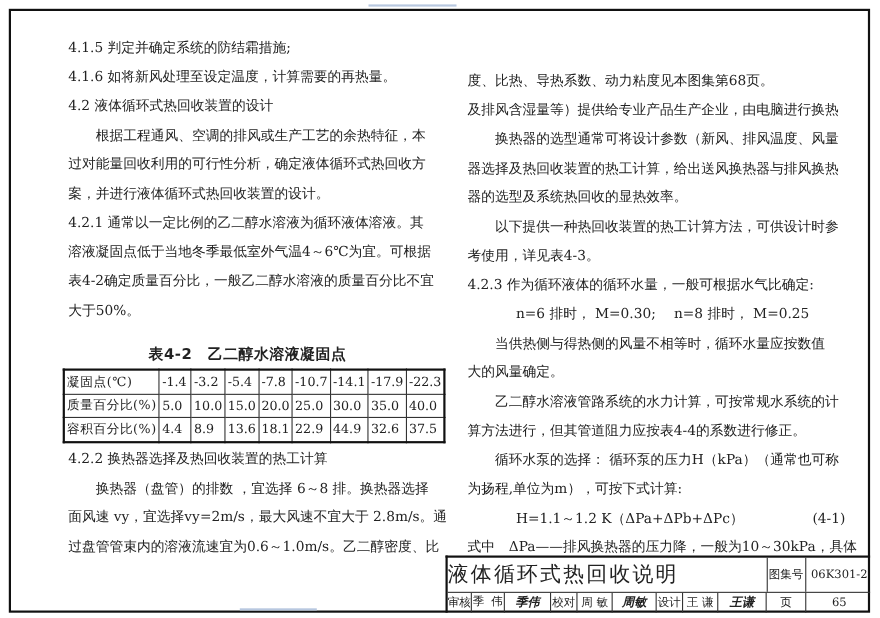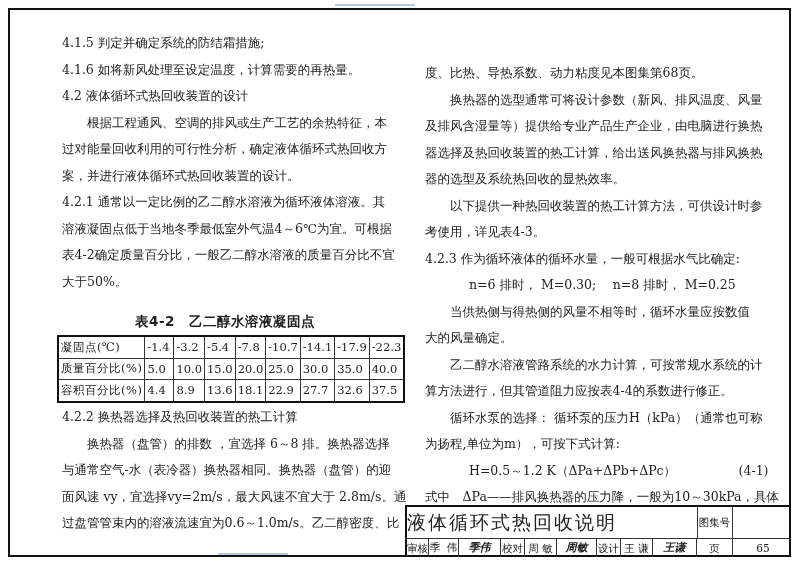--- a/index.html
+++ b/index.html
@@ -96,59 +96,59 @@
     <td class="v">35.0</td>
     <td class="v">40.0</td>
   </tr>
   <tr>
     <td class="hd">容积百分比(%)</td>
     <td class="v">4.4</td>
     <td class="v">8.9</td>
     <td class="v">13.6</td>
     <td class="v">18.1</td>
     <td class="v">22.9</td>
-    <td class="v">27.7</td>
+    <td class="v">44.9</td>
     <td class="v">32.6</td>
     <td class="v">37.5</td>
   </tr>
 </tbody>
   </table>
 
 <div class="col" style="left:62px;top:404px;width:335px;">
   <div class="line">4.2.2 换热器选择及热回收装置的热工计算</div>
   <div class="line indent">换热器（盘管）的排数 ，宜选择 6～8 排。换热器选择</div>
-  <div class="line">与通常空气-水（表冷器）换热器相同。换热器（盘管）的迎</div>
   <div class="line">面风速 vy，宜选择vy=2m/s，最大风速不宜大于 2.8m/s。通</div>
   <div class="line">过盘管管束内的溶液流速宜为0.6～1.0m/s。乙二醇密度、比</div>
 </div>
 
 <div class="col col-right">
   <div class="line">度、比热、导热系数、动力粘度见本图集第68页。</div>
+  <div class="line">及排风含湿量等）提供给专业产品生产企业，由电脑进行换热</div>
   <div class="line indent">换热器的选型通常可将设计参数（新风、排风温度、风量</div>
-  <div class="line">及排风含湿量等）提供给专业产品生产企业，由电脑进行换热</div>
   <div class="line">器选择及热回收装置的热工计算，给出送风换热器与排风换热</div>
   <div class="line">器的选型及系统热回收的显热效率。</div>
   <div class="line indent">以下提供一种热回收装置的热工计算方法，可供设计时参</div>
   <div class="line">考使用，详见表4-3。</div>
   <div class="line">4.2.3 作为循环液体的循环水量，一般可根据水气比确定:</div>
   <div class="line indent2">n=6 排时， M=0.30;　 n=8 排时， M=0.25</div>
   <div class="line indent">当供热侧与得热侧的风量不相等时，循环水量应按数值</div>
   <div class="line">大的风量确定。</div>
   <div class="line indent">乙二醇水溶液管路系统的水力计算，可按常规水系统的计</div>
   <div class="line">算方法进行，但其管道阻力应按表4-4的系数进行修正。</div>
   <div class="line indent">循环水泵的选择： 循环泵的压力H（kPa）（通常也可称</div>
   <div class="line">为扬程,单位为m），可按下式计算:</div>
-  <div class="line indent2">H=0.5～1.2 K（ΔPa+ΔPb+ΔPc）　　　　　(4-1)</div>
+  <div class="line indent2">H=1.1～1.2 K（ΔPa+ΔPb+ΔPc）　　　　　(4-1)</div>
   <div class="line">式中　ΔPa——排风换热器的压力降，一般为10～30kPa，具体</div>
 </div>
 
 <div class="title-block">
   <div class="tb-row1">
     <div class="tb-main-title">液体循环式热回收说明</div>
     <div class="tb-cell" style="left:290px;width:36px;">图集号</div>
+    <div class="tb-cell" style="left:326px;width:60px;border-right:none;">06K301-2</div>
   </div>
   <div class="tb-row2">
     <div class="tb-cell" style="left:0;width:22px;">审核</div>
     <div class="tb-cell" style="left:22px;width:30px;font-family:Liberation Mono, monospace;">季 伟</div>
     <div class="tb-cell sig" style="left:52px;width:42px;">季伟</div>
     <div class="tb-cell" style="left:94px;width:24px;">校对</div>
     <div class="tb-cell" style="left:118px;width:32px;">周 敏</div>
     <div class="tb-cell sig" style="left:150px;width:40px;">周敏</div>
     <div class="tb-cell" style="left:190px;width:24px;">设计</div>
     <div class="tb-cell" style="left:214px;width:32px;">王 谦</div>

